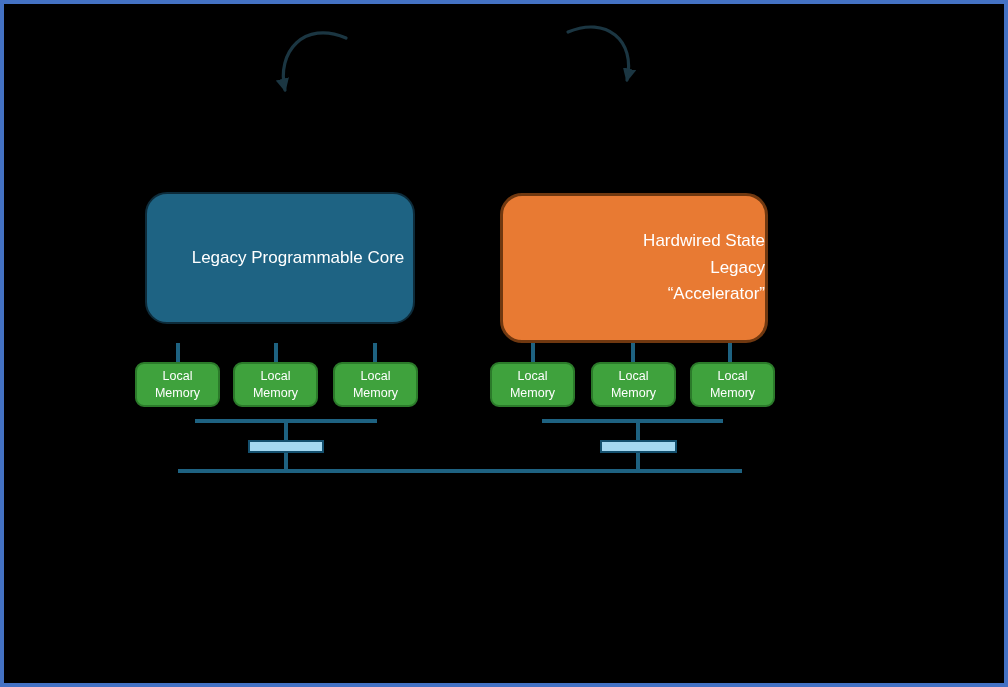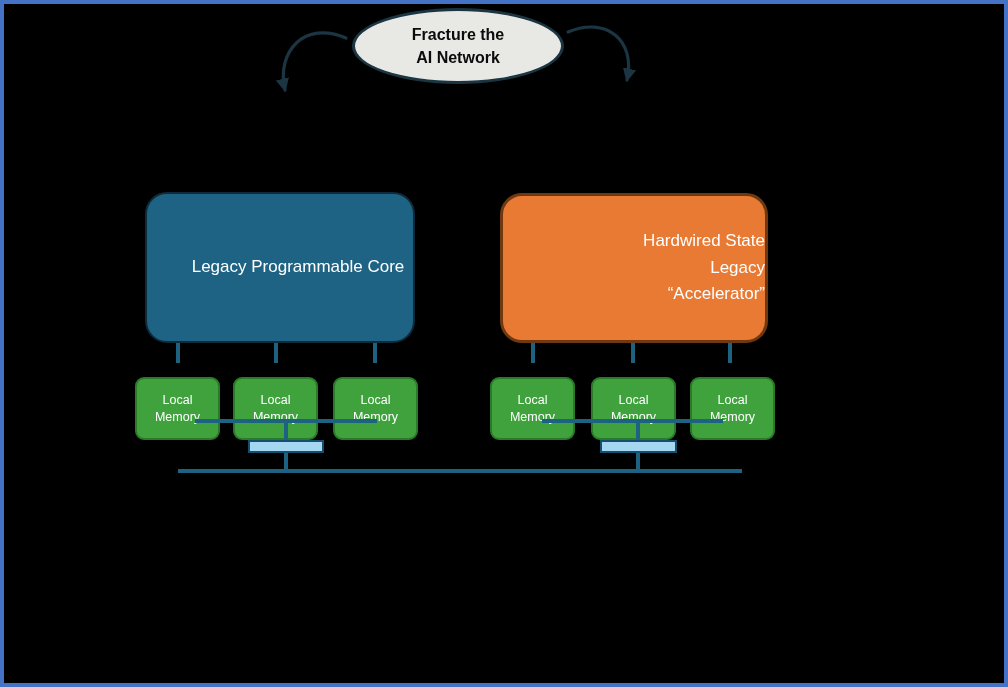--- a/index.html
+++ b/index.html
@@ -25,37 +25,37 @@
     text-align:center;
   }
   
   .bignode{
     box-sizing:border-box;
     border-radius:22px;
     display:flex;flex-direction:column;justify-content:center;align-items:flex-end;
     color:#FFFFFF;font-size:17px;line-height:1.55;text-align:center;
   }
   .legacy{
-    left:141px;top:188px;width:270px;height:151px;
+    left:141px;top:188px;width:270px;height:132px;
     background:#1E6383;border:2.5px solid #0D2B3A;
   }
   .accel{
     left:496px;top:189px;width:268px;height:150px;
     background:#E87A33;border:3px solid #703810;
   }
   .legacy .lbl{width:230px;}
   
   .stem{width:4px;height:20px;top:339px;background:#1E6281;}
   
   .lm{
-    top:358px;width:85px;height:63px;
+    top:358px;width:85px;height:45px;
     box-sizing:border-box;
     background:#3FA23D;border:2px solid #2B7A2A;border-radius:9px;
     display:flex;justify-content:center;align-items:center;
-    color:#FFFFFF;font-size:12.5px;line-height:1.3;text-align:center;margin-top:15px;
+    color:#FFFFFF;font-size:12.5px;line-height:1.3;text-align:center;
   }
   .lm .lbl{width:58px;}
   
   .busline{background:#1E6281;}
   .bridge{
     box-sizing:border-box;
     background:#A5D8F0;border:2px solid #14506E;
   }
   
   .sysmem{
@@ -75,24 +75,20 @@
   <svg class="abs arrows" width="1000" height="679" viewBox="0 0 1000 679">
     <defs>
       <marker id="ah" viewBox="0 0 10 10" refX="8.5" refY="5" markerWidth="4.2" markerHeight="4.2" orient="auto-start-reverse">
         <path d="M 0 0 L 10 5 L 0 10 z" fill="#1B3642"></path>
       </marker>
     </defs>
     <path d="M 342 34 C 300 16, 272 48, 281 86" fill="none" stroke="#1B3642" stroke-width="3.2" stroke-linecap="round" marker-end="url(#ah)"></path>
     <path d="M 564 28 C 602 12, 632 36, 623 76" fill="none" stroke="#1B3642" stroke-width="3.2" stroke-linecap="round" marker-end="url(#ah)"></path>
   </svg>
 
-  <div class="abs bubble">
-    <span>Fracture the</span>
-    <span>AI Network</span>
-  </div>
 
   <div class="abs bignode legacy">
     <span class="lbl">Legacy Programmable Core</span>
   </div>
 
   <div class="abs bignode accel">
     <span>Hardwired State</span>
     <span>Legacy</span>
     <span>“Accelerator”</span>
   </div>

